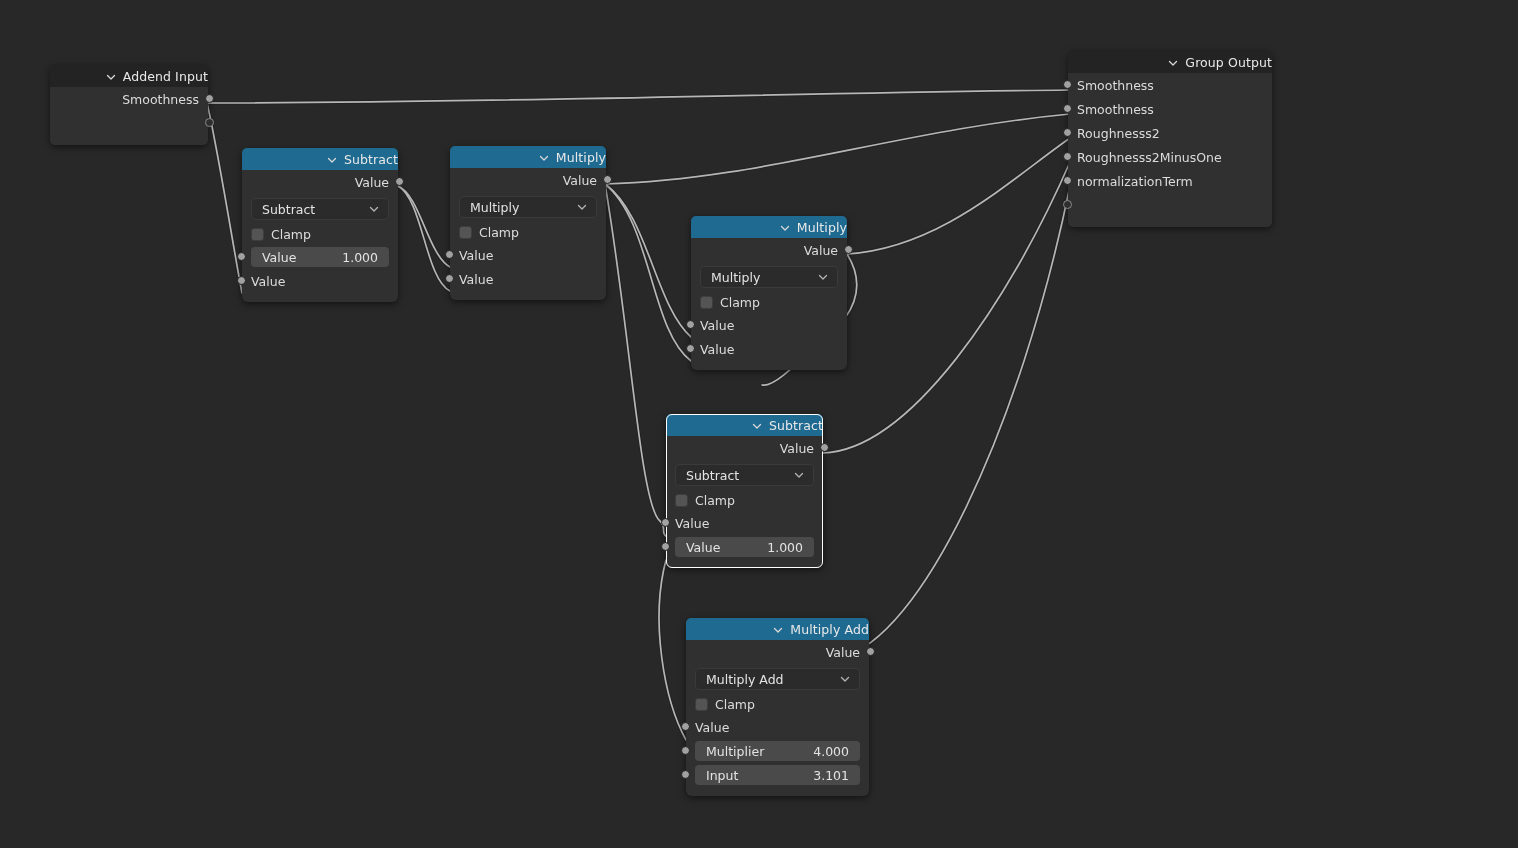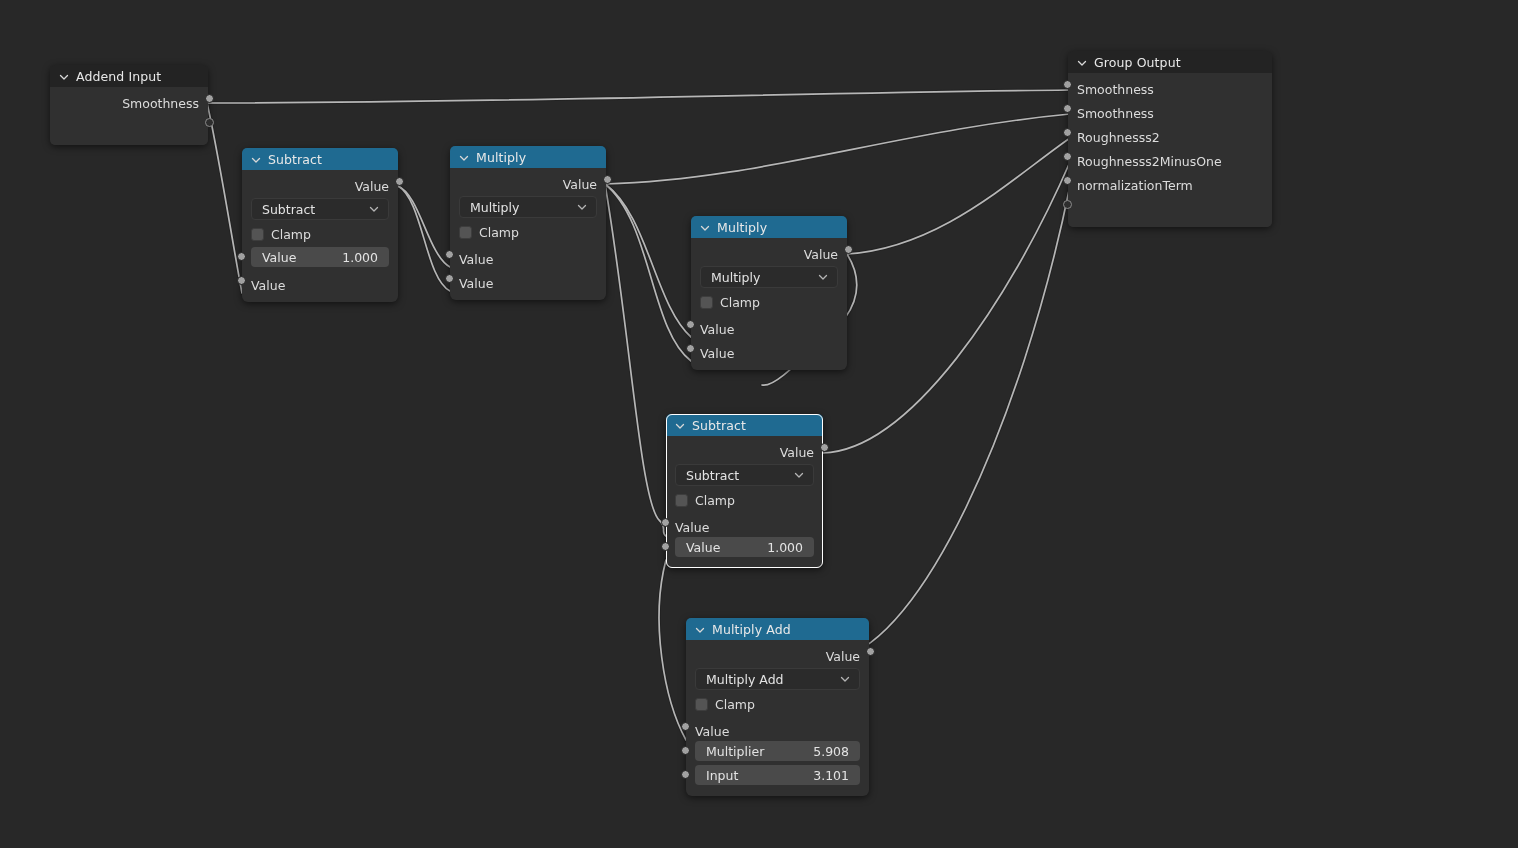--- a/index.html
+++ b/index.html
@@ -41,20 +41,21 @@
     height: 22px;
     border-radius: 5px 5px 0 0;
     display: flex;
     align-items: center;
     padding-left: 8px;
     font-size: 12.5px;
     color: #e8e8e8;
     letter-spacing: 0.1px;
     white-space: nowrap;
     overflow: hidden;
+    justify-content: flex-end;
   }
   .node-header.math { background: #1f6a91; }
   .node-header.io   { background: #232323; }
   .collapse-icon {
     width: 13px; height: 13px;
     margin-right: 5px;
     flex: 0 0 auto;
     position: relative;
     top: 1px;
   }
@@ -62,21 +63,21 @@
   .node-body {
     padding: 0;
     border-radius: 0 0 5px 5px;
     position: relative;
   }
   .io-body { background: #303030; }
   .row {
     position: relative;
     height: 24px;
     display: flex;
-    align-items: flex-end;
+    align-items: center;
     padding: 0 9px;
     font-size: 12.5px;
     color: #dcdcdc;
     white-space: nowrap;
   }
   .row.out { justify-content: flex-end; }
   .row.in  { justify-content: flex-start; }
   .socket {
     position: absolute;
     width: 9px; height: 9px;
@@ -381,21 +382,21 @@
             <span>Clamp</span>
           </div>
           <div class="row in">
             <span class="socket left" style="top: 7px;"></span>
             <span>Value</span>
           </div>
           <div class="valrow">
             <span class="socket left" style="top: 7px;"></span>
             <div class="widget">
               <span class="vlabel">Multiplier</span>
-              <span class="vnum">5.908</span>
+              <span class="vnum">4.000</span>
             </div>
           </div>
           <div class="valrow">
             <span class="socket left" style="top: 7px;"></span>
             <div class="widget">
               <span class="vlabel">Input</span>
               <span class="vnum">3.101</span>
             </div>
           </div>
           <div style="height: 9px;"></div>

